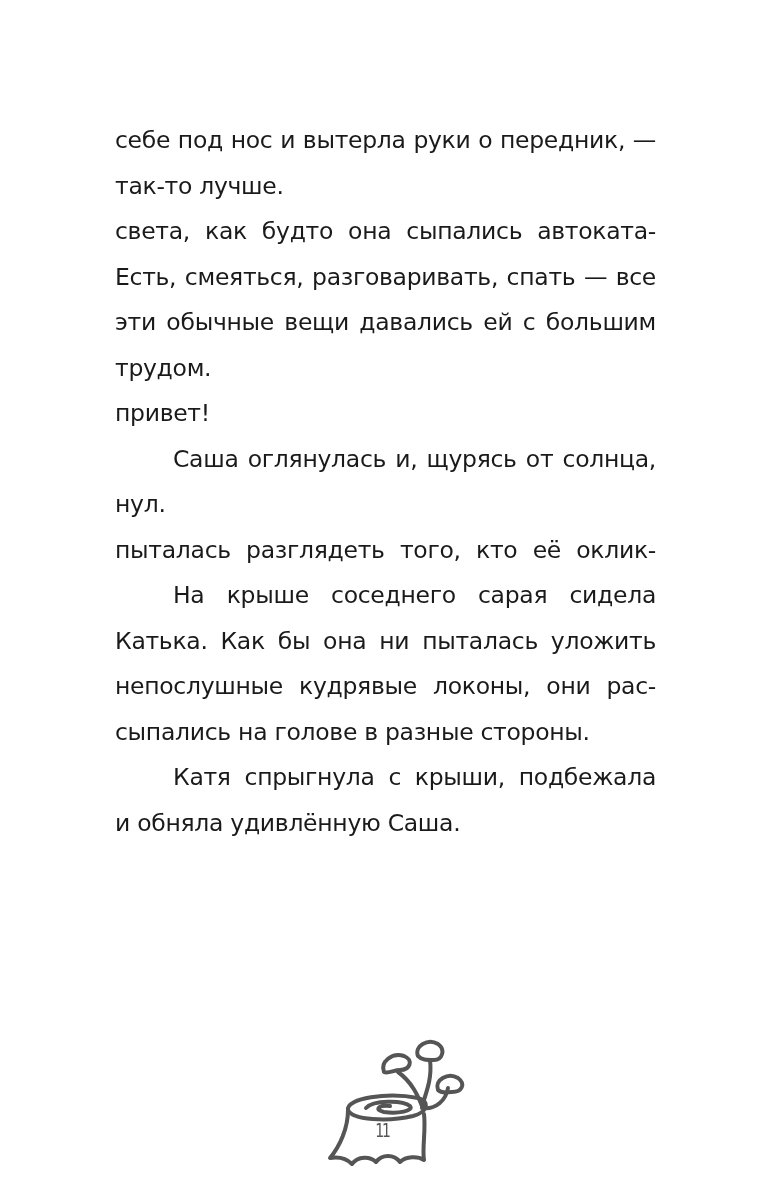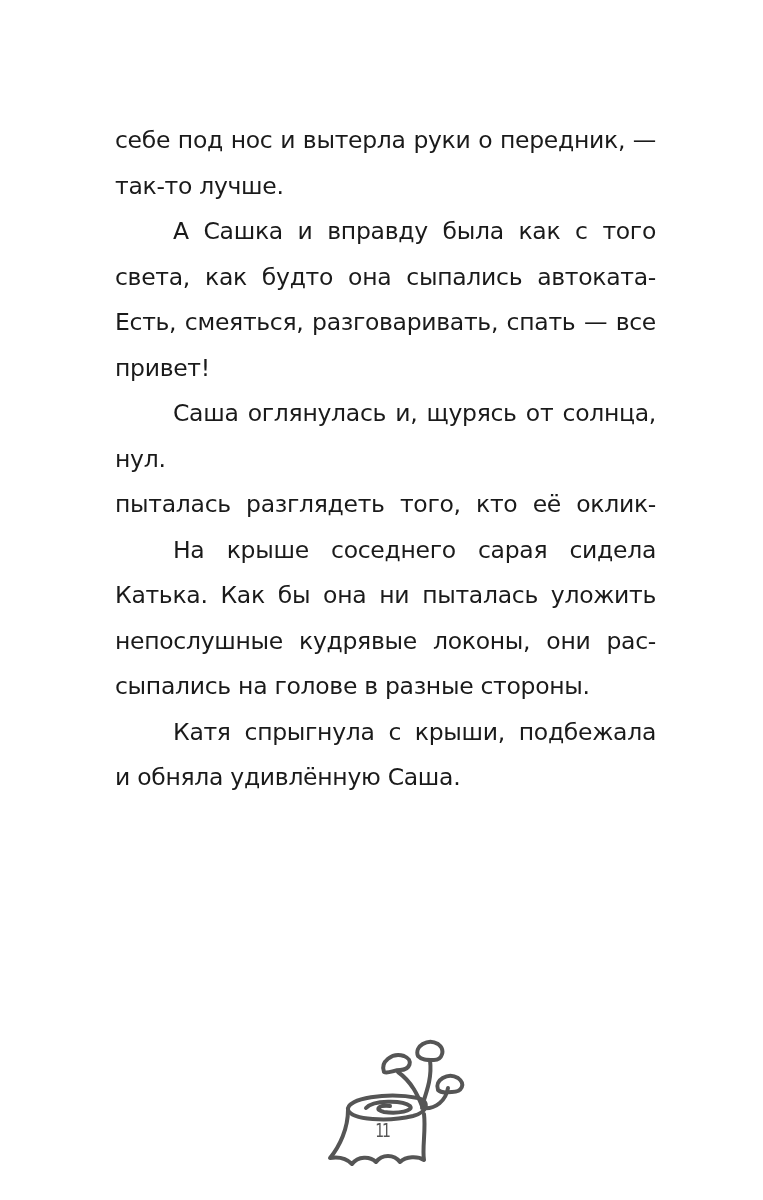--- a/index.html
+++ b/index.html
@@ -21,23 +21,24 @@
       font-family: "DejaVu Sans", sans-serif; font-size: 20px; color: #555555;
       text-align: center; letter-spacing: -3px; transform: scaleX(0.7);
     }
   </style>
 </head>
 <body>
 
 <div class="page">
   <span class="line justify">себе под нос и вытерла руки о передник, —</span>
   <span class="line">так-то лучше.</span>
-  <span class="line justify indent">А Сашка и вправду была как с того</span>
   <span class="line justify">света, как будто она сыпались автоката-</span>
   <span class="line justify">Есть, смеяться, разговаривать, спать — все</span>
+  <span class="line justify">эти обычные вещи давались ей с большим</span>
+  <span class="line">трудом.</span>
   <span class="line">привет!</span>
   <span class="line justify indent">Саша оглянулась и, щурясь от солнца,</span>
   <span class="line">нул.</span>
   <span class="line justify">пыталась разглядеть того, кто её оклик-</span>
   <span class="line justify indent">На крыше соседнего сарая сидела</span>
   <span class="line justify">Катька. Как бы она ни пыталась уложить</span>
   <span class="line justify">непослушные кудрявые локоны, они рас-</span>
   <span class="line">сыпались на голове в разные стороны.</span>
   <span class="line justify indent">Катя спрыгнула с крыши, подбежала</span>
   <span class="line">и обняла удивлённую Саша.</span>

